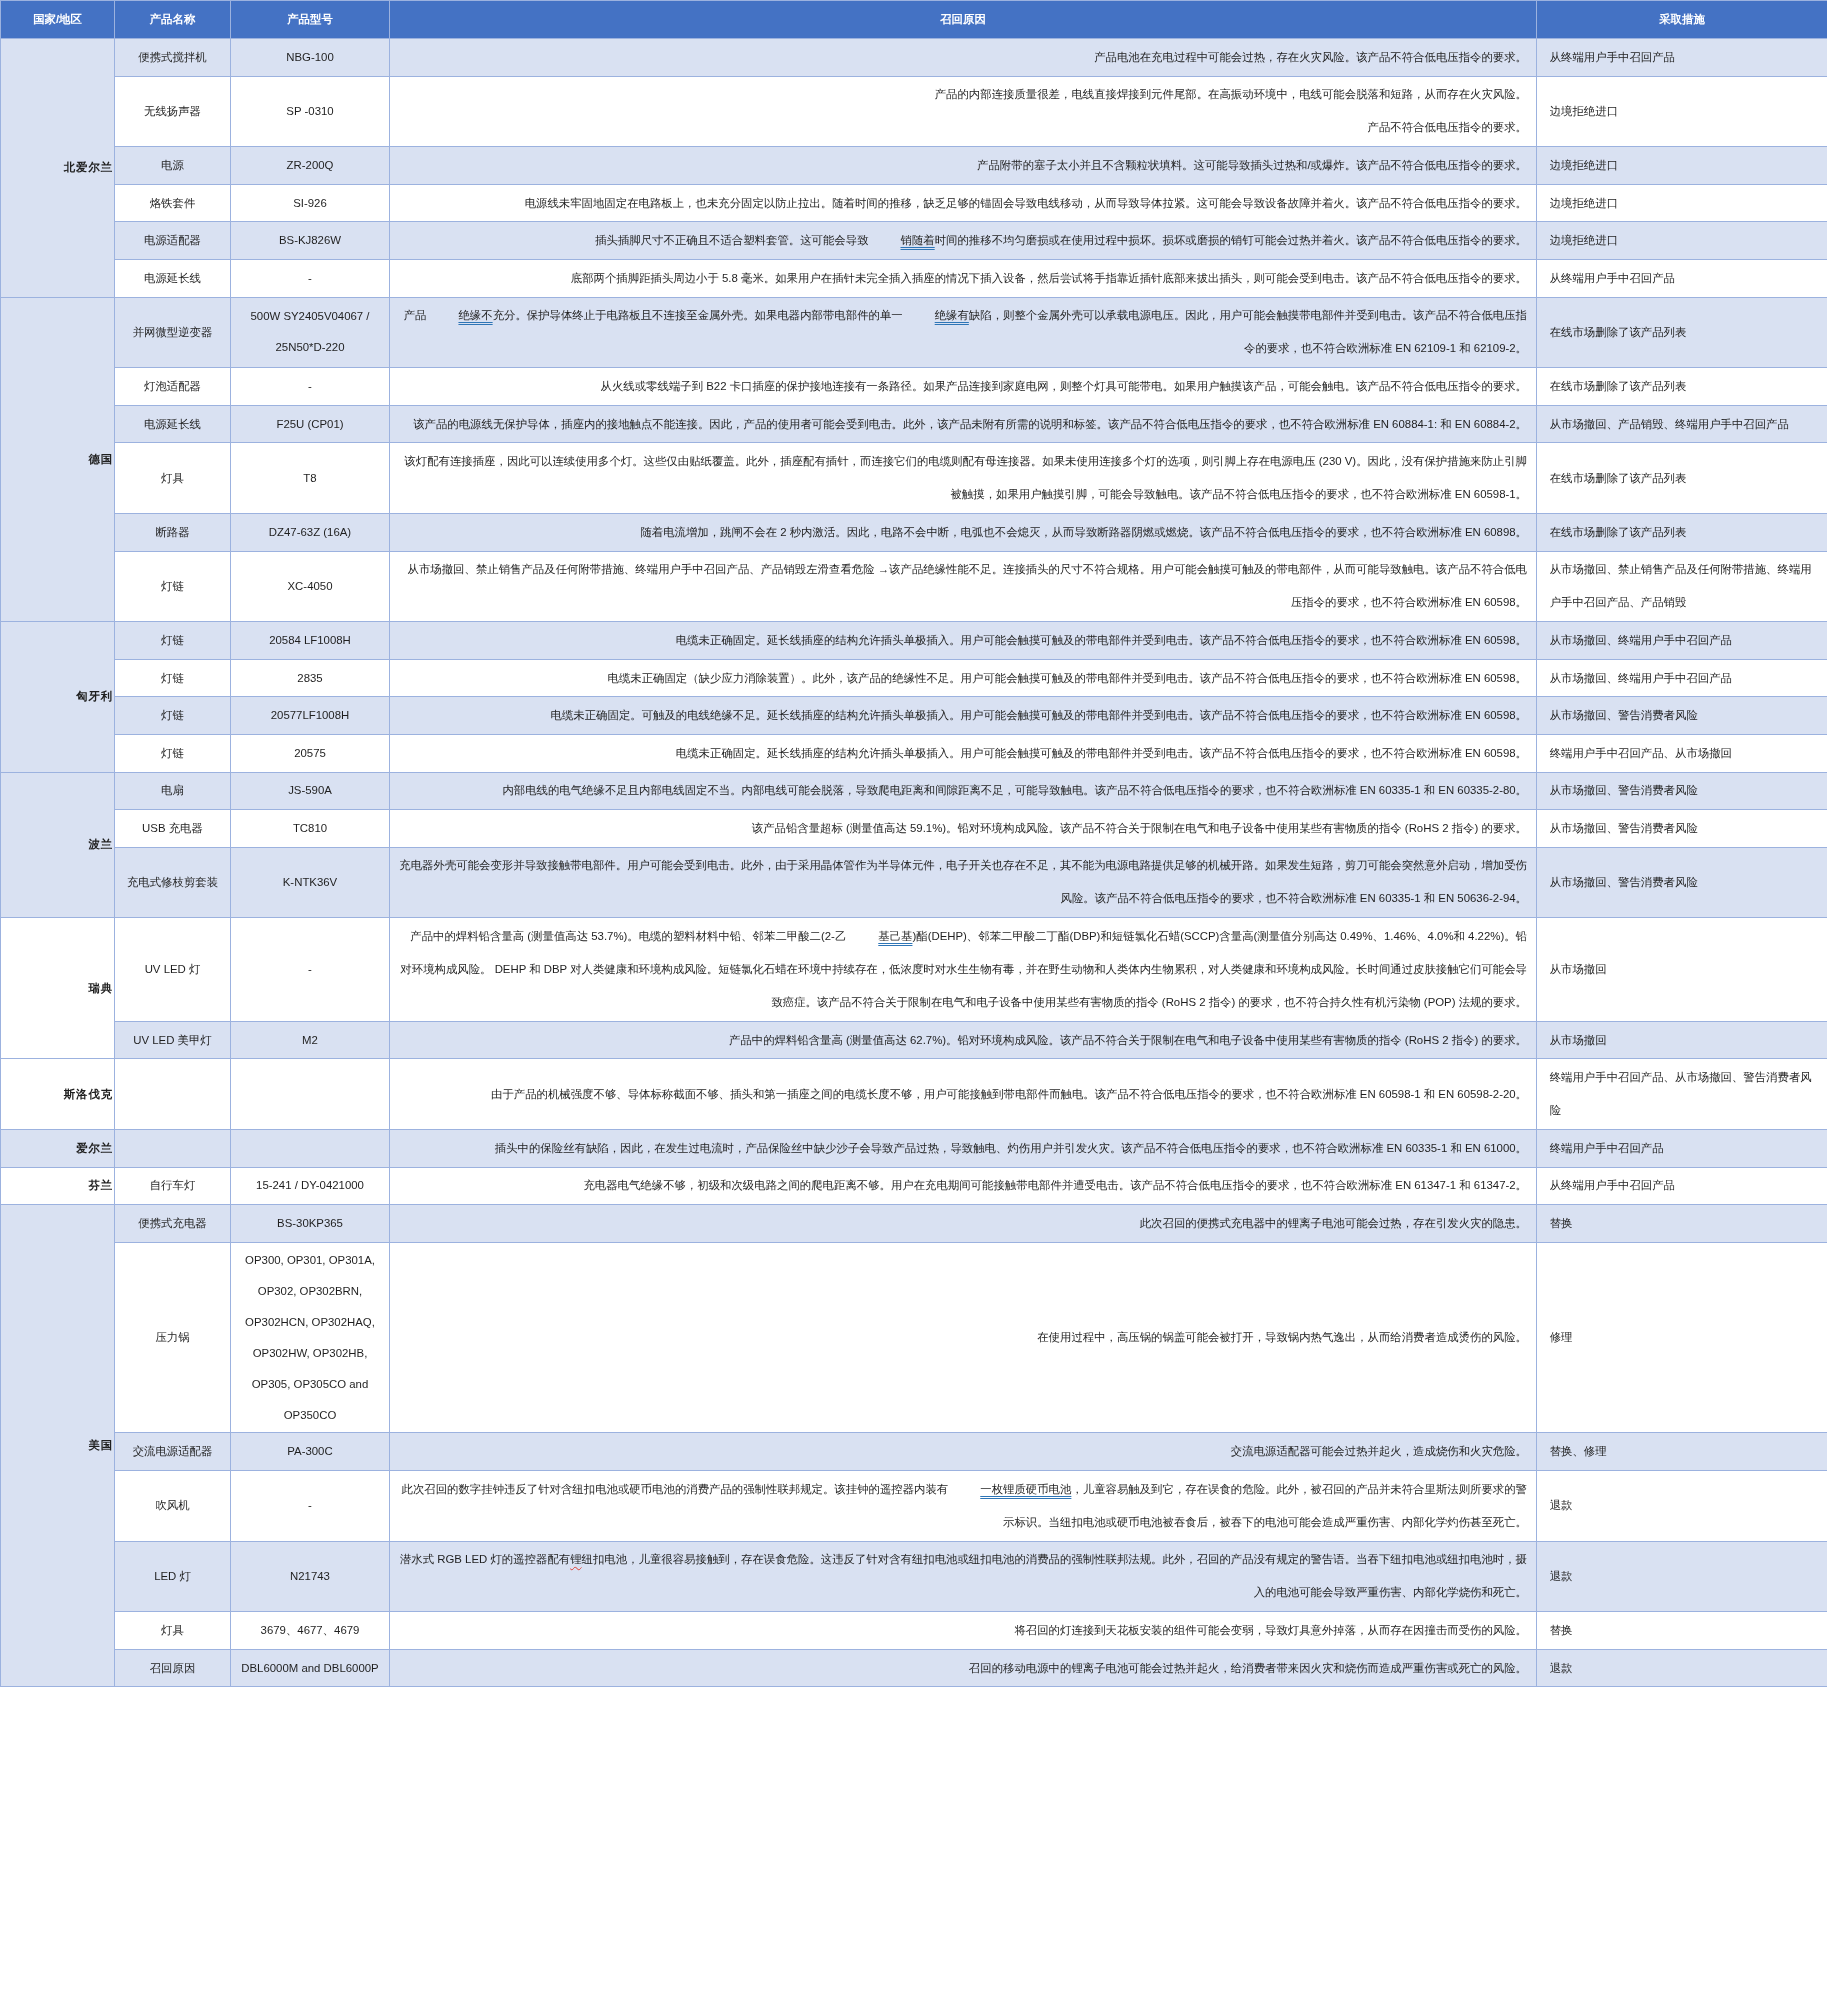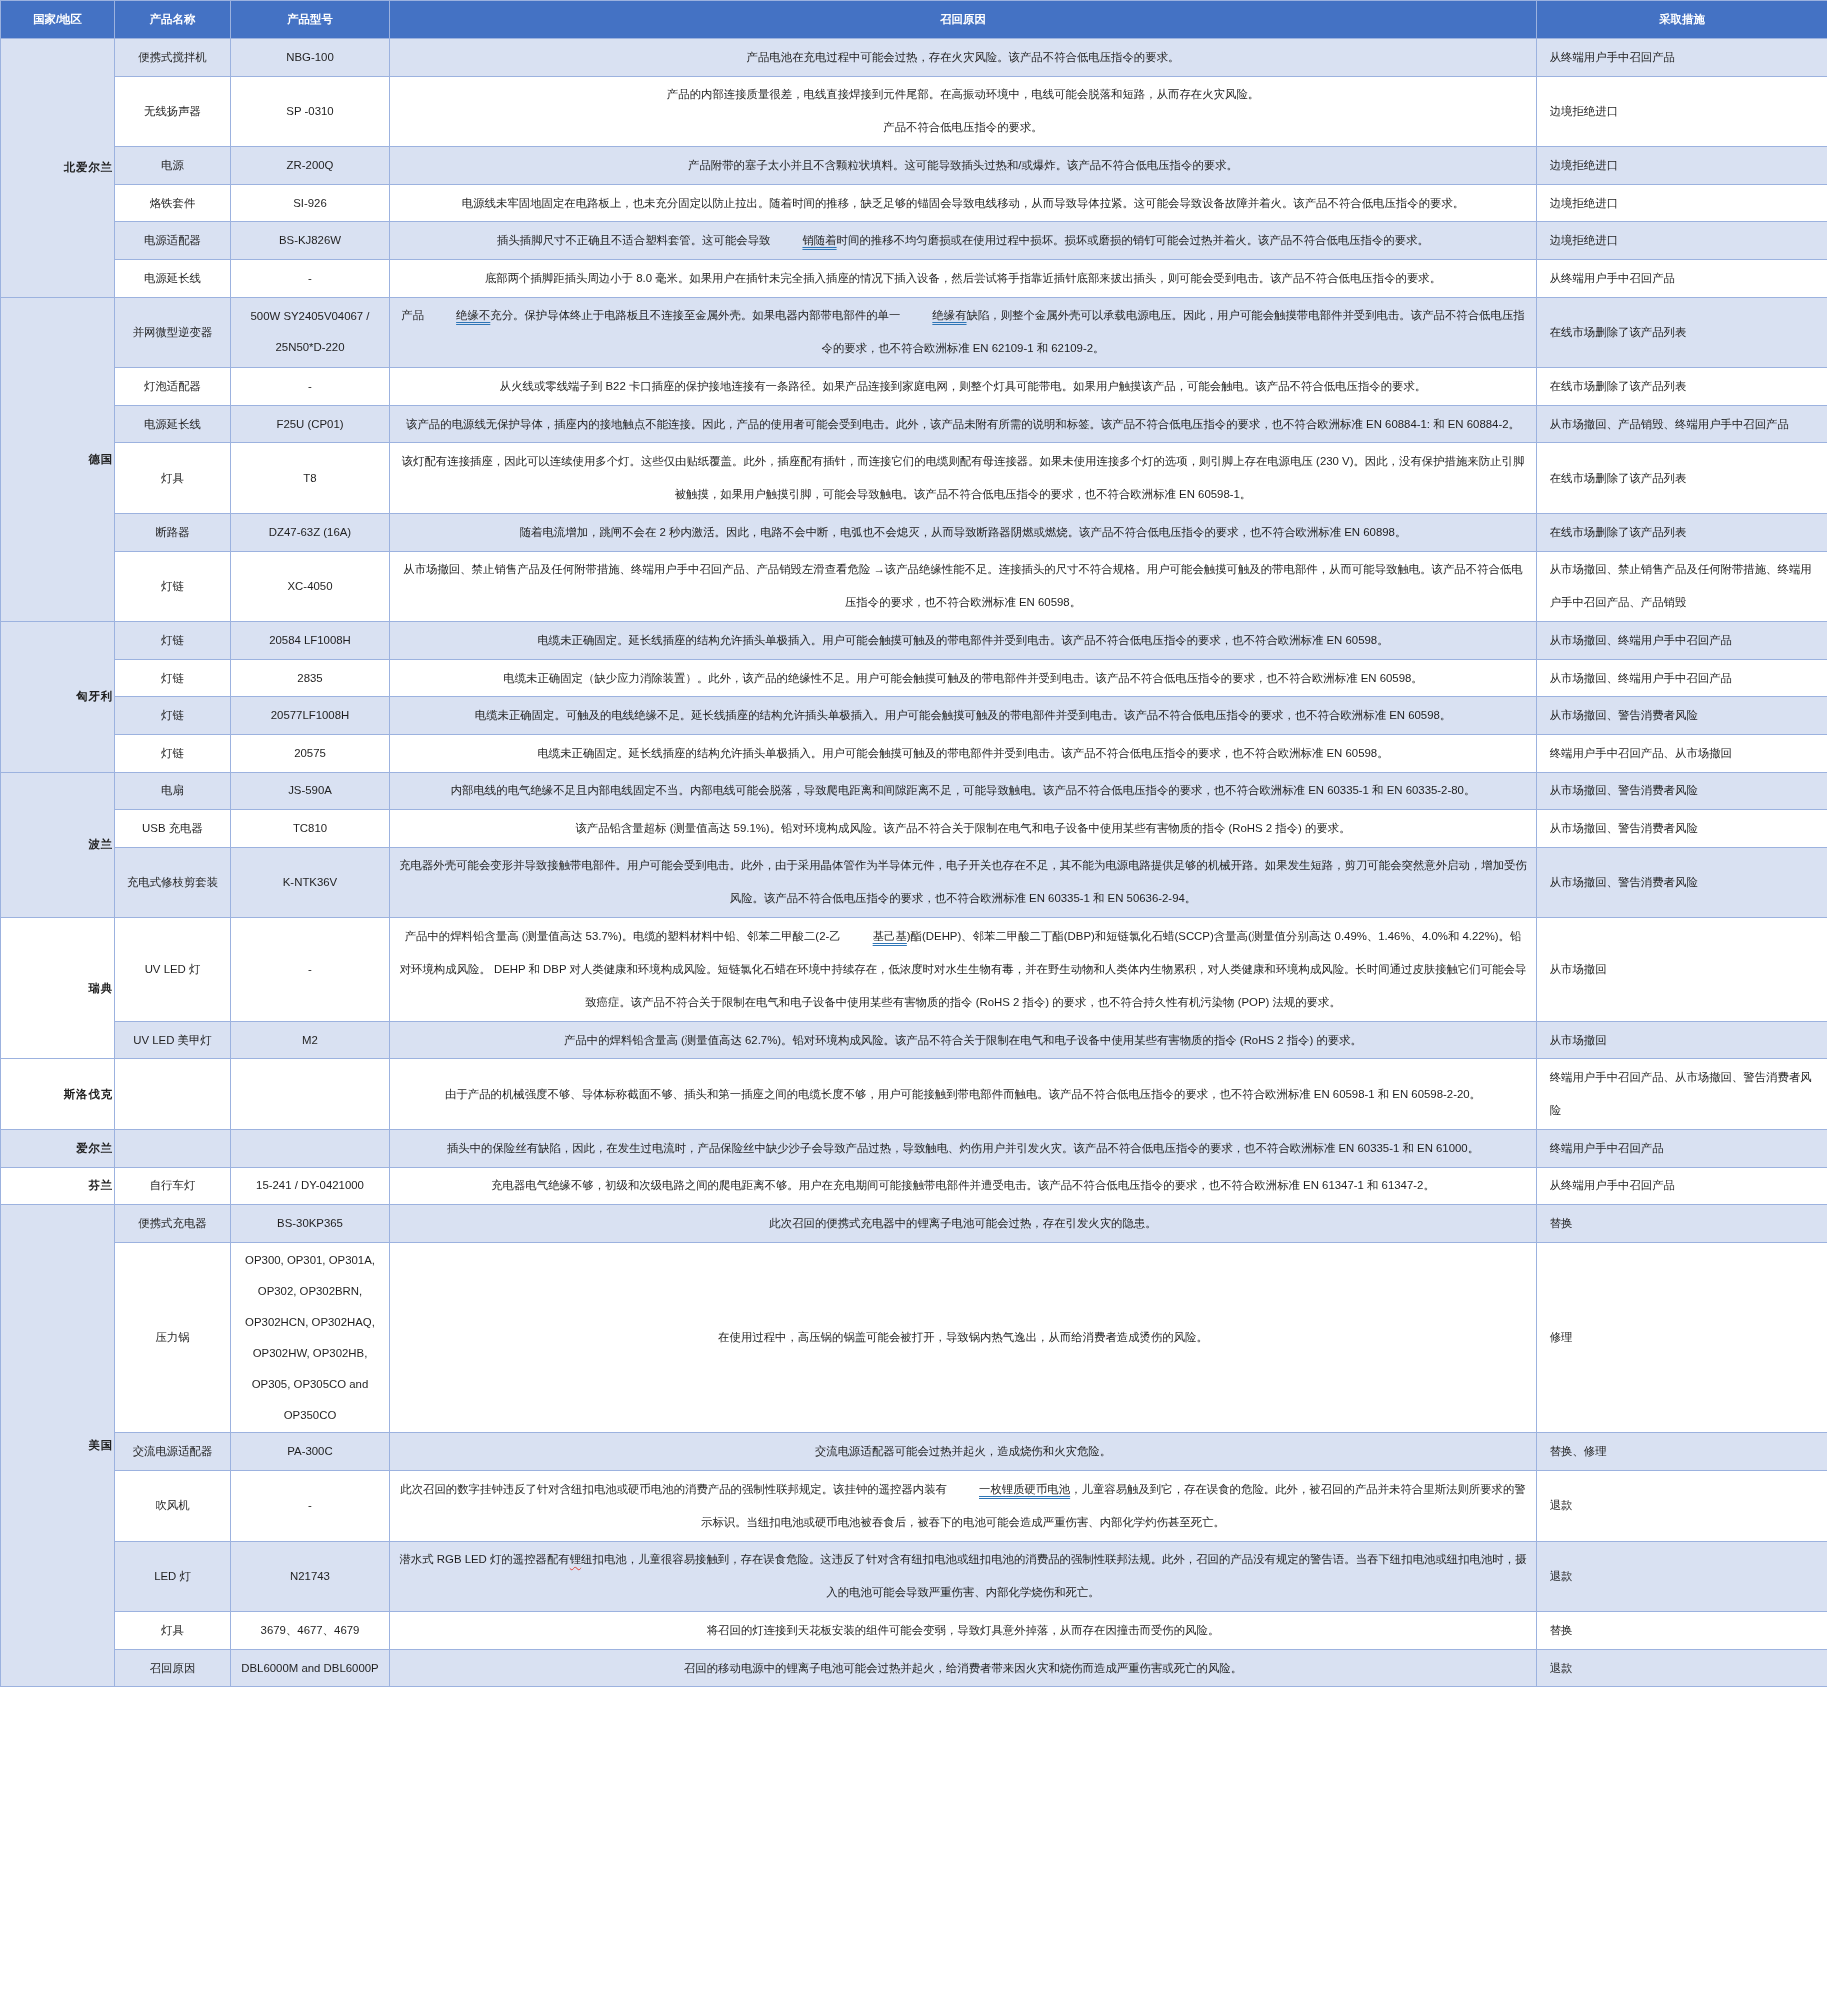--- a/index.html
+++ b/index.html
@@ -29,21 +29,21 @@
     font-weight:bold;
     font-size:12.7px;
     letter-spacing:0.9px;
   }
   td.pname, td.pmodel{
     text-align:center;
     line-height:31px;
     padding:1.8px 5.5px;
   }
   td.reason{
-    text-align:center;
+    text-align:right;
     padding:1.8px 9px;
     line-height:33px;
   }
   td.reason .para{margin:0;}
   td.measure{
     padding:1.8px 12.7px;
     line-height:33px;
   }
   .mark-blue{
     text-decoration:underline double #2e75b6;
@@ -118,21 +118,21 @@
           <td class="pmodel stripe">BS-KJ826W</td>
           <td class="reason stripe">
             <div class="para">插头插脚尺寸不正确且不适合塑料套管。这可能会导致<span class="mark-blue">销随着</span>时间的推移不均匀磨损或在使用过程中损坏。损坏或磨损的销钉可能会过热并着火。该产品不符合低电压指令的要求。</div>
           </td>
           <td class="measure stripe">边境拒绝进口</td>
         </tr>
         <tr>
           <td class="pname plain">电源延长线</td>
           <td class="pmodel plain">-</td>
           <td class="reason plain">
-            <div class="para">底部两个插脚距插头周边小于 8.0 毫米。如果用户在插针未完全插入插座的情况下插入设备，然后尝试将手指靠近插针底部来拔出插头，则可能会受到电击。该产品不符合低电压指令的要求。</div>
+            <div class="para">底部两个插脚距插头周边小于 5.8 毫米。如果用户在插针未完全插入插座的情况下插入设备，然后尝试将手指靠近插针底部来拔出插头，则可能会受到电击。该产品不符合低电压指令的要求。</div>
           </td>
           <td class="measure plain">从终端用户手中召回产品</td>
         </tr>
         <tr>
           <td rowspan="6" class="country stripe">德国</td>
           <td class="pname stripe">并网微型逆变器</td>
           <td class="pmodel stripe">500W SY2405V04067 / 25N50*D-220</td>
           <td class="reason stripe">
             <div class="para">产品<span class="mark-blue">绝缘不</span>充分。保护导体终止于电路板且不连接至金属外壳。如果电器内部带电部件的单一<span class="mark-blue">绝缘有</span>缺陷，则整个金属外壳可以承载电源电压。因此，用户可能会触摸带电部件并受到电击。该产品不符合低电压指令的要求，也不符合欧洲标准 EN 62109-1 和 62109-2。</div>
           </td>

